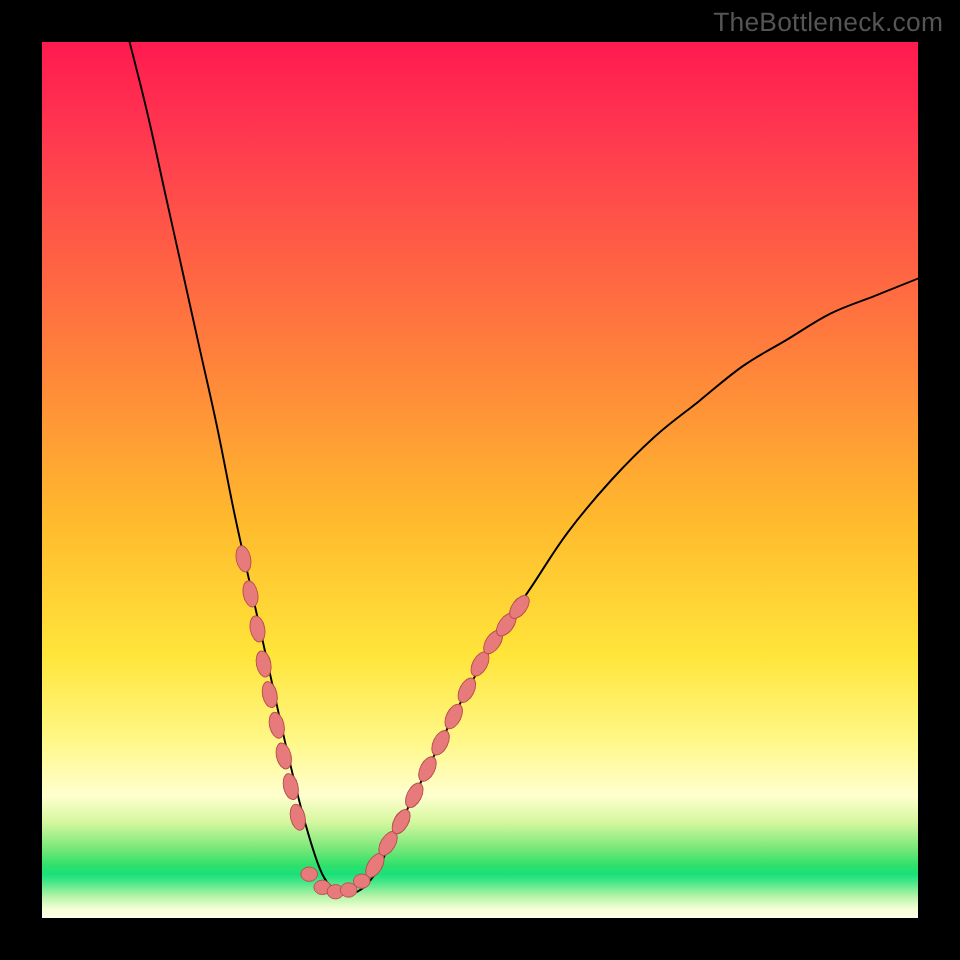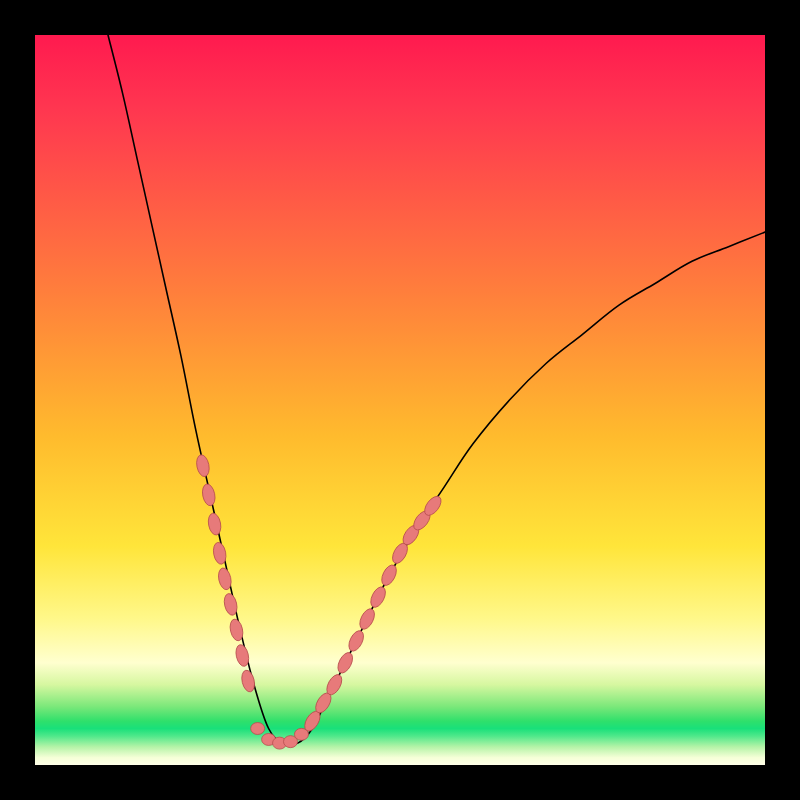--- a/index.html
+++ b/index.html
@@ -81,20 +81,21 @@
     fill: #e77a7a;
     stroke: #b84e4e;
     stroke-width: 0.8;
   }
 </style>
 </head>
 <body>
 
 <div class="frame">
 
+  <div class="watermark">TheBottleneck.com</div>
 
   <div class="plot-area">
     <div class="gradient-bg"></div>
 
     <svg class="curve" viewBox="0 0 730 730" preserveAspectRatio="none">
       <path id="main-curve" class="curve-path" d="M 73.00 0.00 C 75.63 10.51, 82.34 36.06, 87.60 58.40 C 92.86 80.74, 96.94 100.45, 102.20 124.10 C 107.46 147.75, 111.54 166.15, 116.80 189.80 C 122.06 213.45, 126.14 231.85, 131.40 255.50 C 136.66 279.15, 140.74 296.23, 146.00 321.20 C 151.26 346.17, 155.34 369.23, 160.60 394.20 C 165.86 419.17, 169.94 436.25, 175.20 459.90 C 180.46 483.55, 184.54 501.95, 189.80 525.60 C 195.06 549.25, 199.14 568.96, 204.40 591.30 C 209.66 613.64, 213.74 631.30, 219.00 649.70 C 224.26 668.10, 228.34 682.99, 233.60 693.50 C 238.86 704.01, 242.94 705.47, 248.20 708.10 C 253.46 710.73, 257.54 710.73, 262.80 708.10 C 268.06 705.47, 272.14 701.38, 277.40 693.50 C 282.66 685.62, 284.12 680.07, 292.00 664.30 C 299.88 648.53, 310.69 626.92, 321.20 605.90 C 331.71 584.88, 339.89 567.21, 350.40 547.50 C 360.91 527.79, 369.09 513.48, 379.60 496.40 C 390.11 479.32, 398.29 468.37, 408.80 452.60 C 419.31 436.83, 426.17 424.57, 438.00 408.80 C 449.83 393.03, 461.36 379.45, 474.50 365.00 C 487.64 350.55, 497.86 340.33, 511.00 328.50 C 524.14 316.67, 534.36 309.81, 547.50 299.30 C 560.64 288.79, 570.86 279.30, 584.00 270.10 C 597.14 260.90, 607.36 256.08, 620.50 248.20 C 633.64 240.32, 643.86 232.87, 657.00 226.30 C 670.14 219.73, 680.36 216.96, 693.50 211.70 C 706.64 206.44, 723.43 199.73, 730.00 197.10"></path>
       <g id="beads-left-g">
           <ellipse class="beads-oblong" cx="167.90" cy="430.70" rx="11" ry="6" transform="rotate(78.7 167.90 430.70)"></ellipse>
           <ellipse class="beads-oblong" cx="173.74" cy="459.90" rx="11" ry="6" transform="rotate(78.7 173.74 459.90)"></ellipse>
           <ellipse class="beads-oblong" cx="179.58" cy="489.10" rx="11" ry="6" transform="rotate(79.4 179.58 489.10)"></ellipse>

